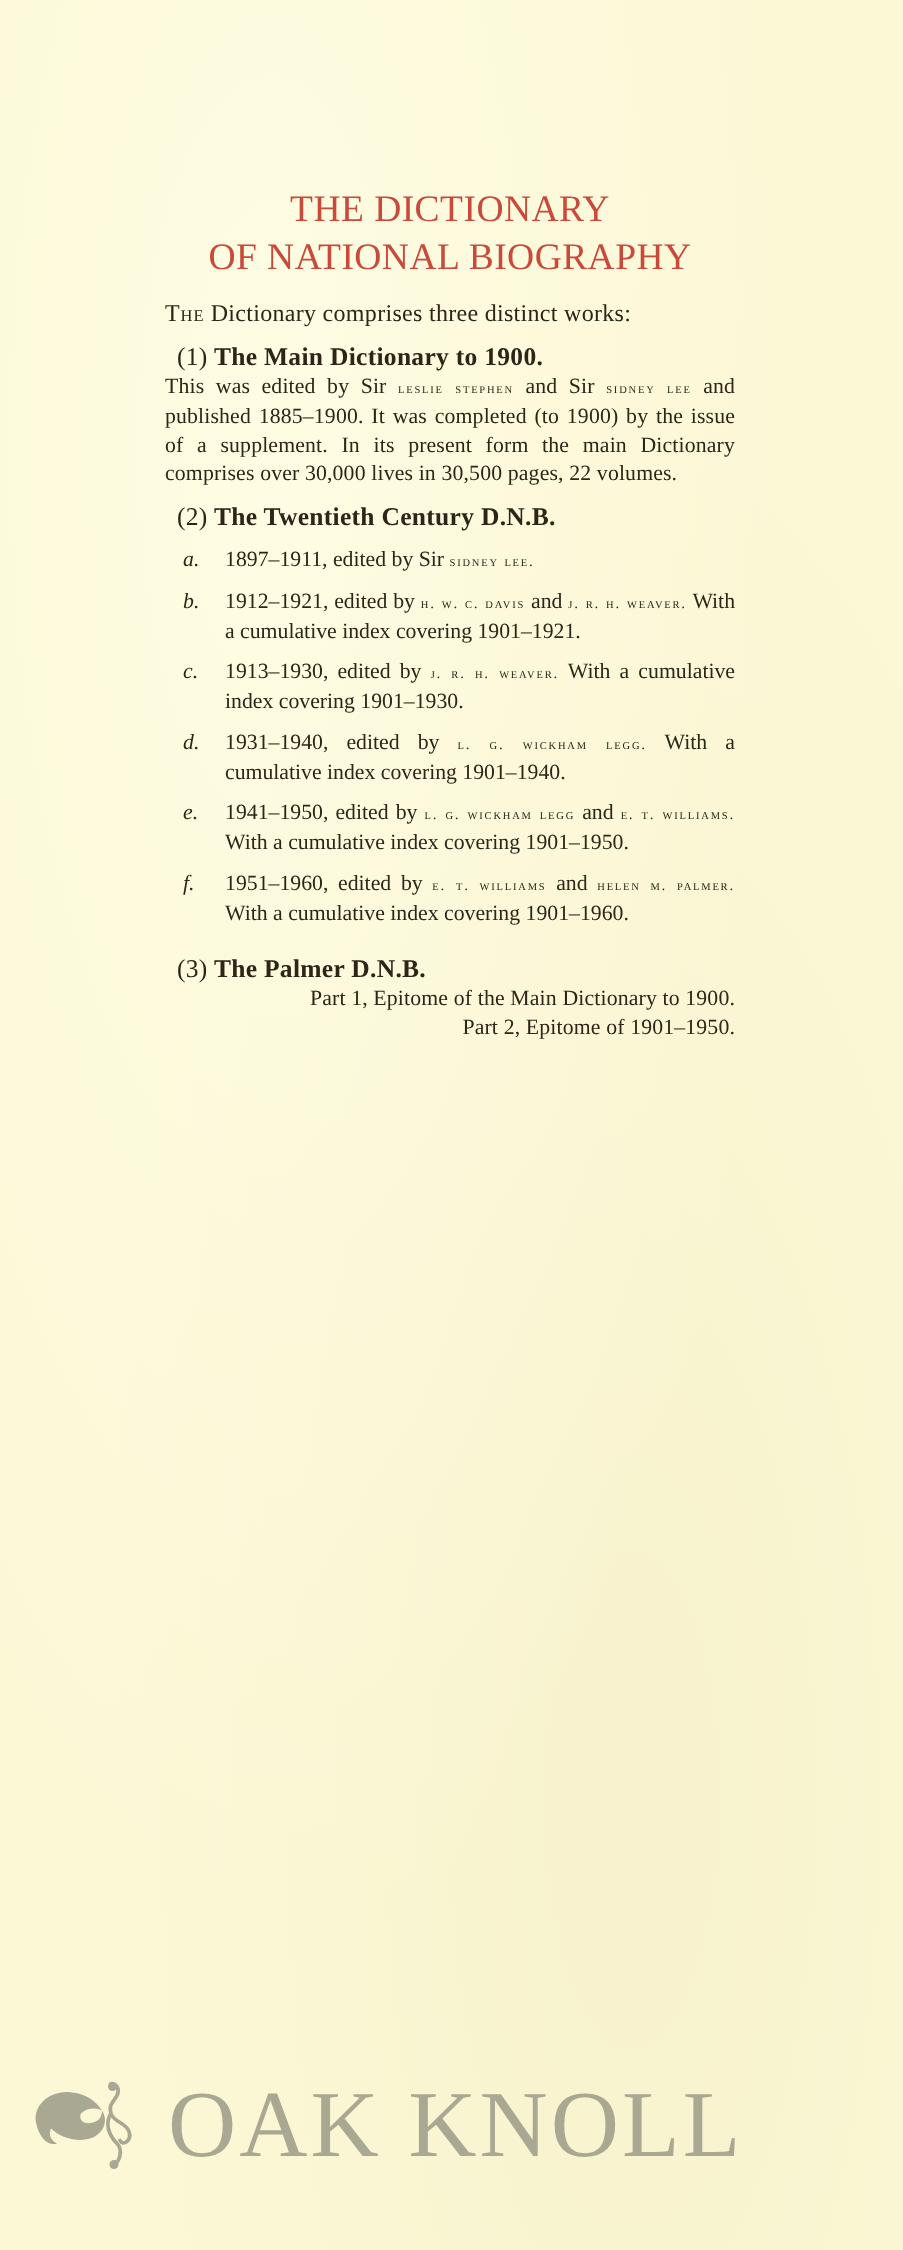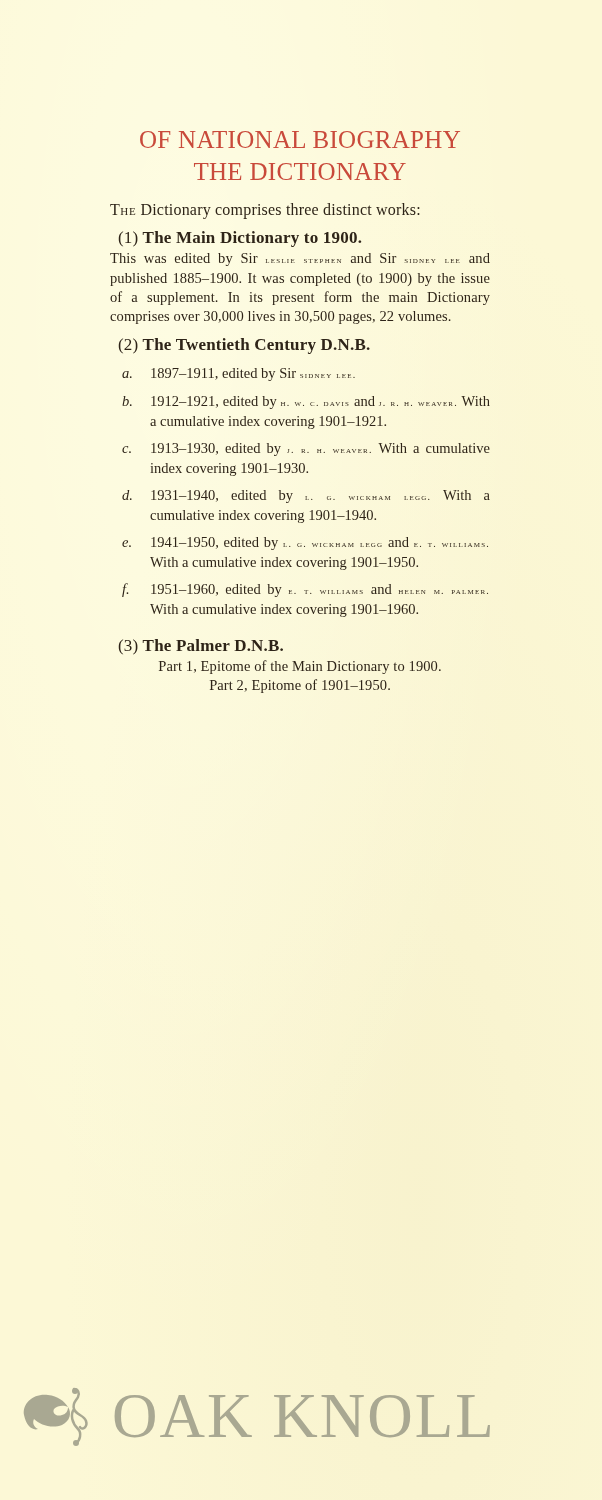--- a/index.html
+++ b/index.html
@@ -93,21 +93,21 @@
   .list-letter {
     position: absolute;
     left: 12px;
     top: 0;
     font-style: italic;
   }
   .section-3 {
     margin-top: 4px;
   }
   .section-3 .para {
-    text-align: center;
+    text-align: right;
   }
   .watermark {
     position: absolute;
     left: 18px;
     top: 1385px;
     display: flex;
     align-items: center;
     color: #a9a892;
   }
   .watermark-logo {
@@ -123,22 +123,22 @@
   }
 </style>
 </head>
 <body>
 
 <div class="page-bg"></div>
 
 <div class="content">
 
   <h1 class="title">
+    <span class="title-line">THE DICTIONARY</span>
     <span class="title-line">OF NATIONAL BIOGRAPHY</span>
-    <span class="title-line">THE DICTIONARY</span>
   </h1>
 
   <div class="intro"><span class="sc">The</span><span> Dictionary comprises three distinct works:</span></div>
 
   <div class="section">
     <div class="section-heading">
       <span class="num">(1)</span>
       <span>The Main Dictionary to 1900.</span>
     </div>
     <div class="para"><span>This was edited by Sir </span><span class="smallcaps-name">Leslie Stephen</span><span> and Sir </span><span class="smallcaps-name">Sidney Lee</span><span> and published 1885–1900. It was completed (to 1900) by the issue of a supplement. In its present form the main Dictionary comprises over 30,000 lives in 30,500 pages, 22 volumes.</span></div>

